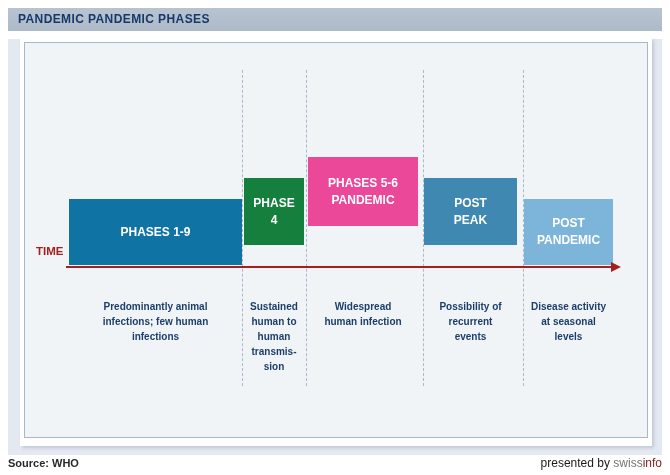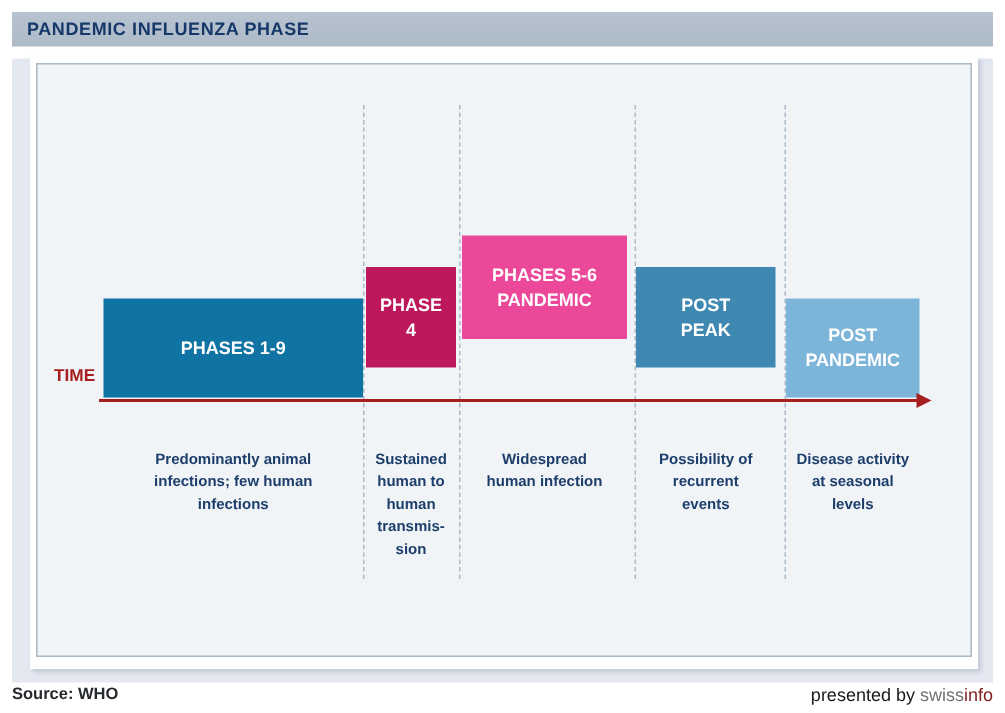--- a/index.html
+++ b/index.html
@@ -145,38 +145,38 @@
     color: #1a1a1a;
     text-align: right;
   }
   .brand-red { color: #737373; }
   .brand-dark { color: #7f1d1d; }
 </style>
 </head>
 <body>
 
 <div class="header-bar">
-  <span class="page-title">PANDEMIC INFLUENZA PHASE</span>
+  <span class="page-title">PANDEMIC PANDEMIC PHASES</span>
 </div>
 
 <div class="diagram-frame"></div>
 
 <div class="chart-card"></div>
 
 <div class="chart-panel"></div>
 
 <div class="divider dv1"></div>
 <div class="divider dv2"></div>
 <div class="divider dv3"></div>
 <div class="divider dv4"></div>
 
 <div class="phase-box p1" style="background-color: rgb(15, 115, 163);">
   <span class="pre">PHASES 1-9</span>
 </div>
-<div class="phase-box p2" style="background-color: #be185d;">
+<div class="phase-box p2" style="background-color: #15803d;">
   <span class="pre">PHASE
 4</span>
 </div>
 <div class="phase-box p3" style="background-color: #ec4899;">
   <span class="pre">PHASES 5-6
 PANDEMIC</span>
 </div>
 <div class="phase-box p4" style="background-color: rgb(62, 136, 177);">
   <span class="pre">POST
 PEAK</span>

